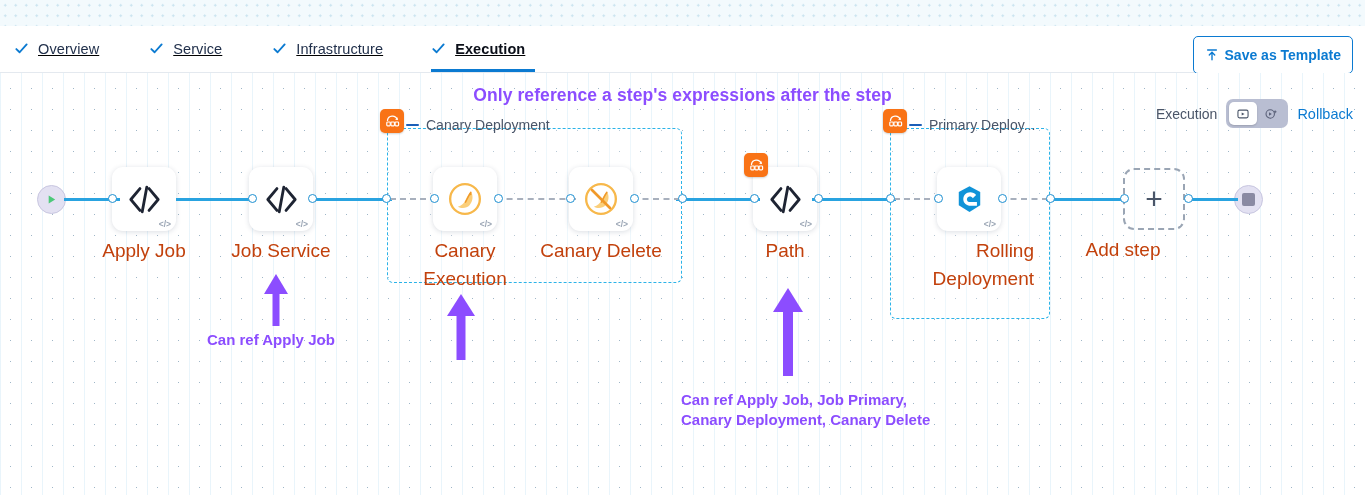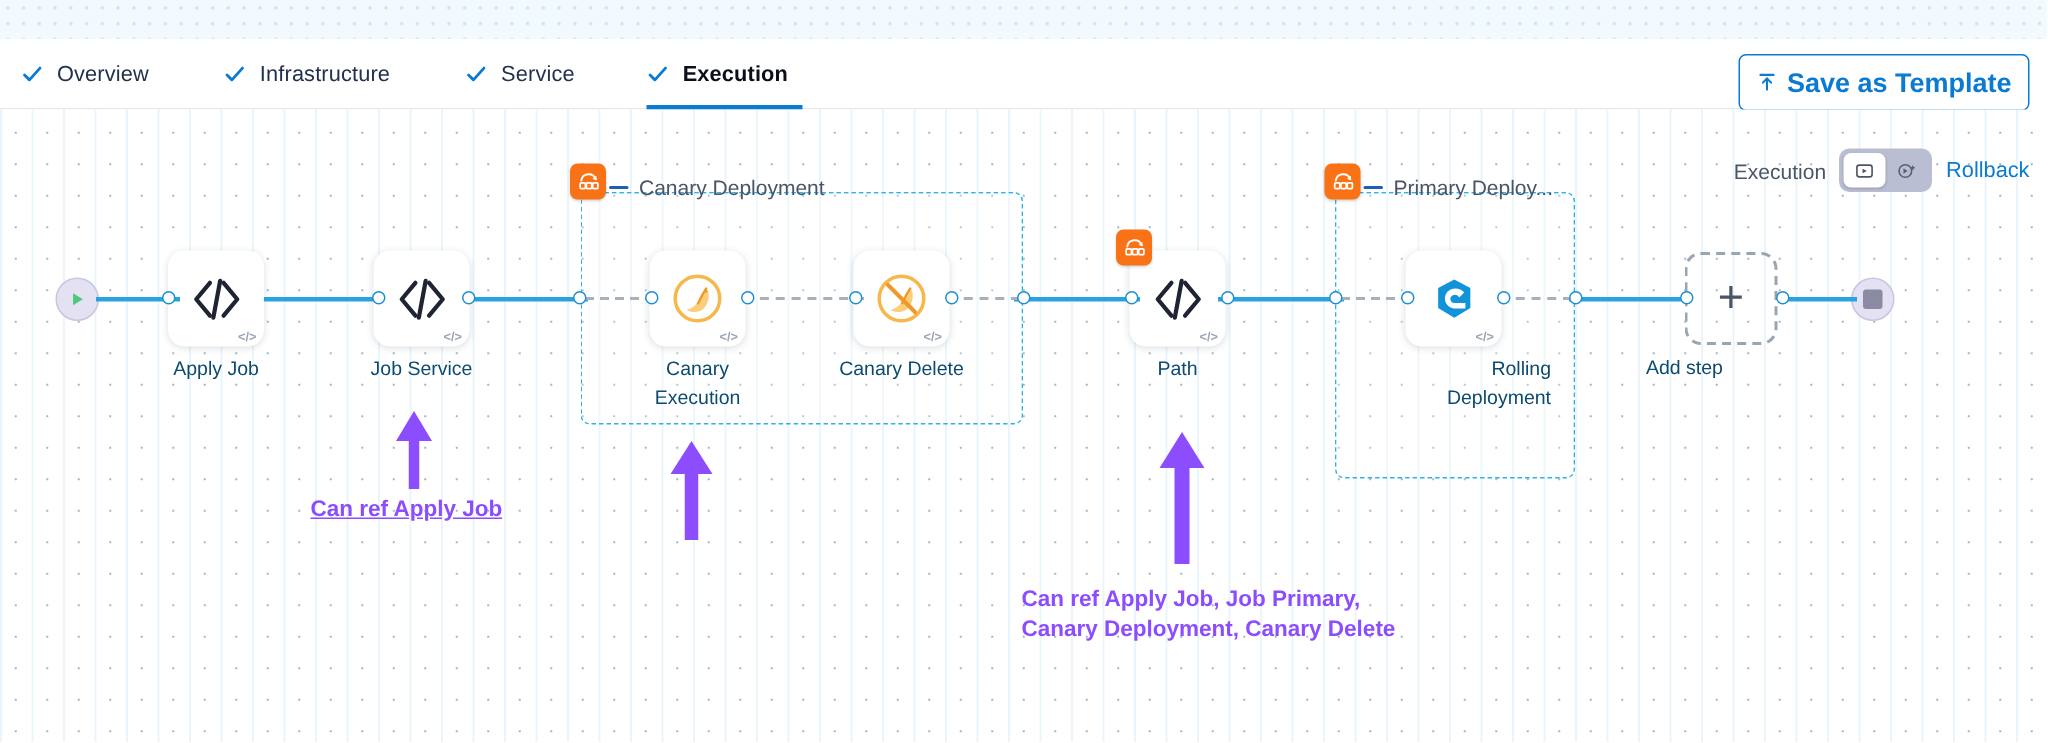--- a/index.html
+++ b/index.html
@@ -17,40 +17,40 @@
     position: absolute; left:0; top:0; width:1365px; height:26px;
     background:#f3fafd;
     background-image: radial-gradient(circle, #c9e3ef 1px, transparent 1.1px);
     background-size: 10.5px 10.5px;
   }
 
   .tabbar {
     position:absolute; left:0; top:26px; width:1289px; height:47px;
     background:#ffffff;
     border-bottom:1px solid #e4e9ef;
-    display:flex; align-items:flex-start;
+    display:flex; align-items:flex-end;text-decoration:underline;
   }
   .tab {
     display:flex; align-items:center; gap:9px;
     height:47px; padding:0 0 0 0; margin-right:0;
     position:relative; cursor:pointer;
   }
   .tab .tlabel { font-size:14.5px; color:#22314c; letter-spacing:.1px; }
   .tab.active .tlabel { font-weight:bold; color:#0b0f19; }
   .tab.active:after {
     content:""; position:absolute; left:0; right:0; bottom:0; height:3px;
     background:#0b7ad1;
   }
   .checkmark { width:15px; height:15px; display:block; }
 
   .savebtn {
     position:absolute; right:12px; top:36px;
     height:38px; padding:0 11px;
     border:1px solid #0b7ad1; border-radius:5px;
-    background:#fff; color:#0b7ad1; font-size:18px; font-weight:bold;
+    background:#fff; color:#0b7ad1; font-size:14px; font-weight:bold;
     display:flex; align-items:center; gap:6px; cursor:pointer;
   }
 
   
   .canvas {
     position:absolute; left:0; top:73px; width:1365px; height:422px;
     background:#ffffff;
     background-image:
       repeating-linear-gradient(to right, rgba(120,190,230,.16) 0 1px, transparent 1px 21px),
       radial-gradient(circle, #9fb6c7 .85px, transparent 1px);
@@ -107,21 +107,21 @@
     box-shadow:0 1px 5px rgba(40,60,90,.17);
     display:flex; align-items:center; justify-content:center;
     position:relative; cursor:pointer;
   }
   .node-box .mini {
     position:absolute; right:5px; bottom:3px;
     font-size:8.5px; color:#9aa5b4; font-weight:bold; line-height:1;
   }
   .node-label {
     position:absolute; top:70px; left:50%; transform:translateX(-50%);
-    font-size:13px; color:#0c4a6e; text-align:center; width:130px; line-height:1.45;
+    font-size:19px; color:#c2410c; text-align:center; width:130px; line-height:1.45;
   }
   .node-badge {
     position:absolute; top:-14px; left:-9px;
     width:24px; height:24px; border-radius:5px; background:#f97316;
     display:flex; align-items:center; justify-content:center;
     box-shadow:0 1px 2px rgba(0,0,0,.18); z-index:4;
   }
 
   .port {
     position:absolute; width:9px; height:9px; border-radius:50%;
@@ -175,29 +175,29 @@
           </svg>
       </span>
       <span class="tlabel">Overview</span>
     </div>
     <div class="tab" style="margin-left:50px;">
       <span class="checkmark">
         <svg viewBox="0 0 16 16" width="15" height="15">
             <path d="M2.5 8.6 L6 12 L13.5 3.6" stroke="#0b7ad1" stroke-width="2" fill="none" stroke-linecap="round" stroke-linejoin="round"></path>
           </svg>
       </span>
-      <span class="tlabel">Infrastructure</span>
+      <span class="tlabel">Service</span>
     </div>
     <div class="tab" style="margin-left:50px;">
       <span class="checkmark">
         <svg viewBox="0 0 16 16" width="15" height="15">
             <path d="M2.5 8.6 L6 12 L13.5 3.6" stroke="#0b7ad1" stroke-width="2" fill="none" stroke-linecap="round" stroke-linejoin="round"></path>
           </svg>
       </span>
-      <span class="tlabel">Service</span>
+      <span class="tlabel">Infrastructure</span>
     </div>
     <div class="tab active" style="margin-left:48px;padding-right:10px;">
       <span class="checkmark">
         <svg viewBox="0 0 16 16" width="15" height="15">
             <path d="M2.5 8.6 L6 12 L13.5 3.6" stroke="#0b7ad1" stroke-width="2" fill="none" stroke-linecap="round" stroke-linejoin="round"></path>
           </svg>
       </span>
       <span class="tlabel">Execution</span>
     </div>
   </div>
@@ -208,20 +208,21 @@
         <path d="M3 2.2 H13" stroke="#0b7ad1" stroke-width="1.6" stroke-linecap="round"></path>
         <path d="M8 13.4 V5.2" stroke="#0b7ad1" stroke-width="1.6" stroke-linecap="round"></path>
         <path d="M4.9 8.1 L8 4.9 L11.1 8.1" stroke="#0b7ad1" stroke-width="1.6" fill="none" stroke-linecap="round" stroke-linejoin="round"></path>
       </svg>
     </span>
     <span>Save as Template</span>
   </div>
 
   <div class="canvas"></div>
 
+  <div class="headline">Only reference a step's expressions after the step</div>
 
   <div class="execwrap">
     <span class="execlabel">Execution</span>
     <div class="toggle">
       <div class="tgl-btn sel">
         <svg viewBox="0 0 18 18" width="14" height="14">
           <rect x="2.5" y="4" width="13" height="10" rx="2" fill="none" stroke="#4a5568" stroke-width="1.4"></rect>
           <path d="M7.3 7 L11 9 L7.3 11 Z" fill="#4a5568"></path>
         </svg>
       </div>
@@ -412,21 +413,21 @@
   <div class="endnode" style="left:1234px; top:185px;">
     <span class="endsq"></span>
   </div>
 
   <div class="arrow" style="left:258px; top:272px;">
     <svg width="36" height="54" viewBox="0 0 36 54">
       <path d="M18 54 L18 20" stroke="#8c4dff" stroke-width="7" stroke-linecap="butt"></path>
       <path d="M18 2 L30 22 L6 22 Z" fill="#8c4dff"></path>
     </svg>
   </div>
-  <div class="anno-text" style="left:207px; top:330px;text-decoration:underline;">Can ref Apply Job</div>
+  <div class="anno-text" style="left:207px; top:330px;">Can ref Apply Job</div>
 
   <div class="arrow" style="left:443px; top:292px;">
     <svg width="36" height="68" viewBox="0 0 36 68">
       <path d="M18 68 L18 22" stroke="#8c4dff" stroke-width="9" stroke-linecap="butt"></path>
       <path d="M18 2 L32 24 L4 24 Z" fill="#8c4dff"></path>
     </svg>
   </div>
 
   <div class="arrow" style="left:770px; top:286px;">
     <svg width="36" height="90" viewBox="0 0 36 90">

